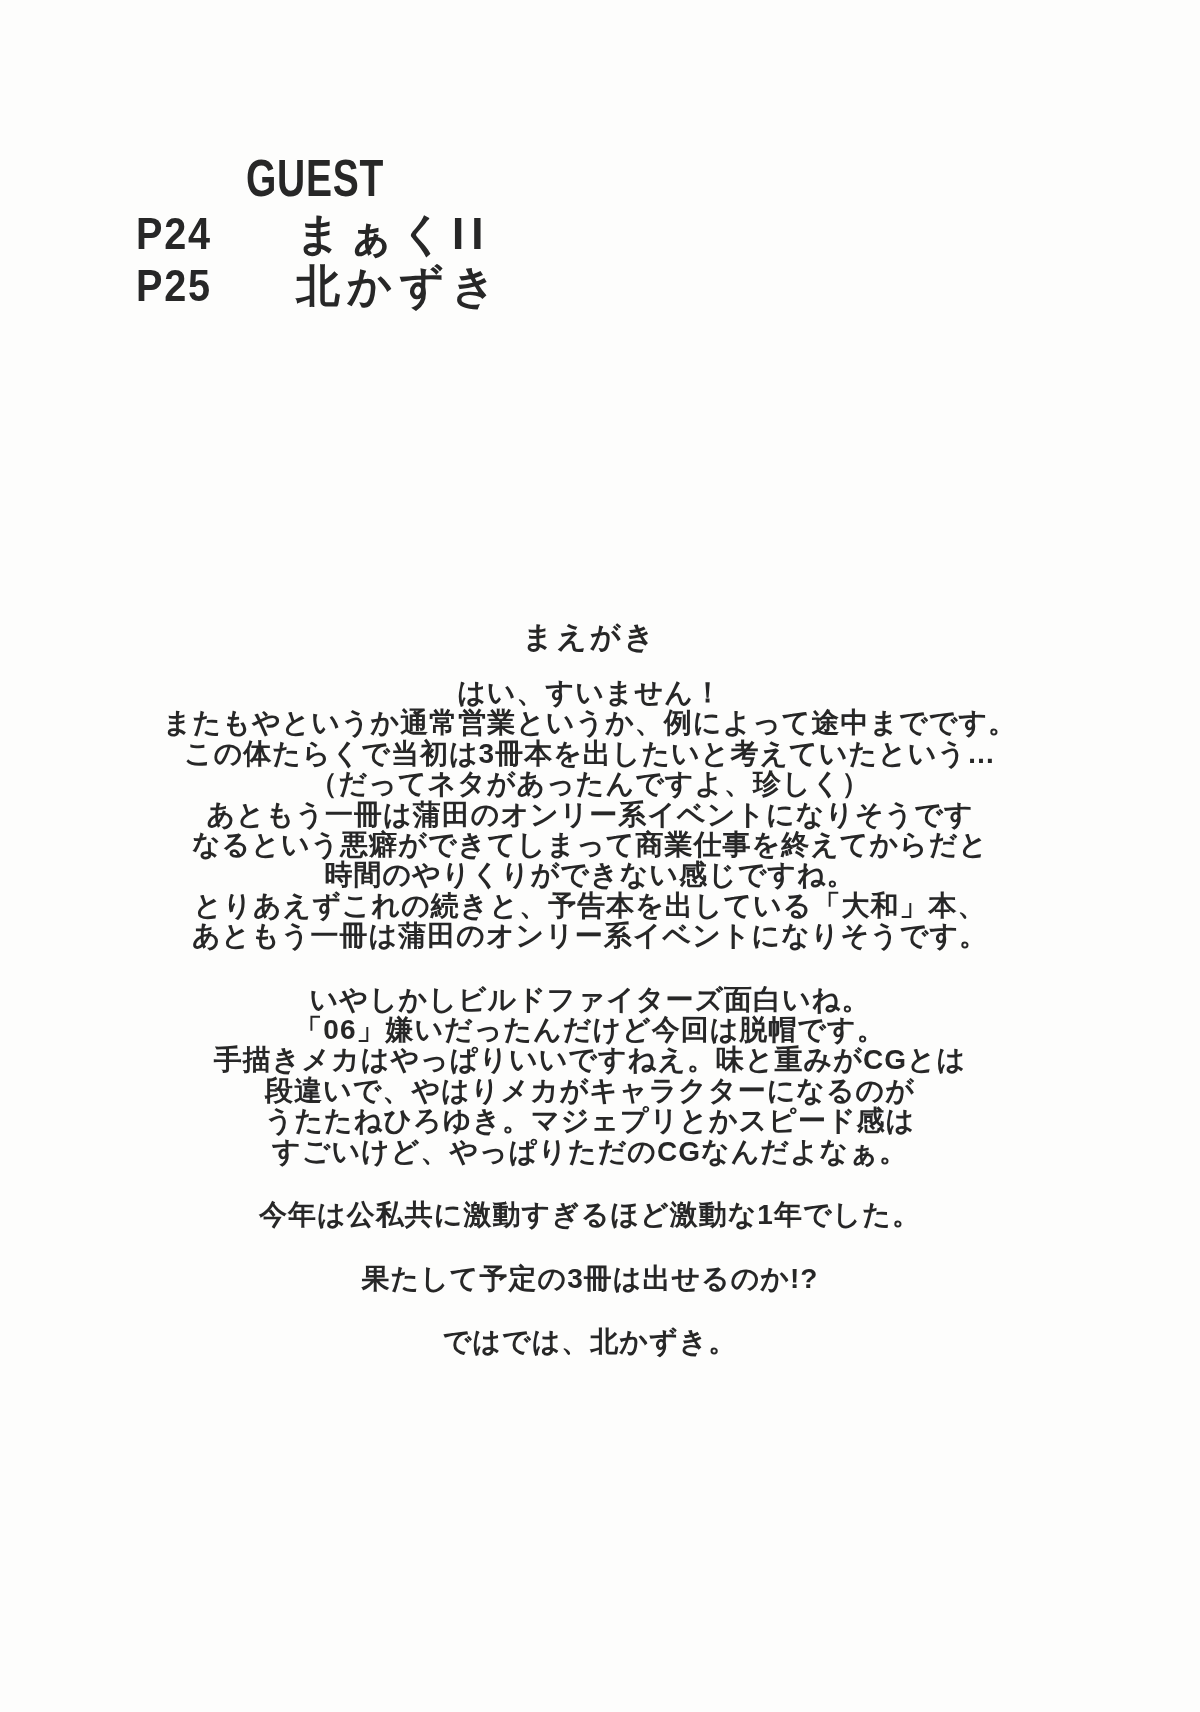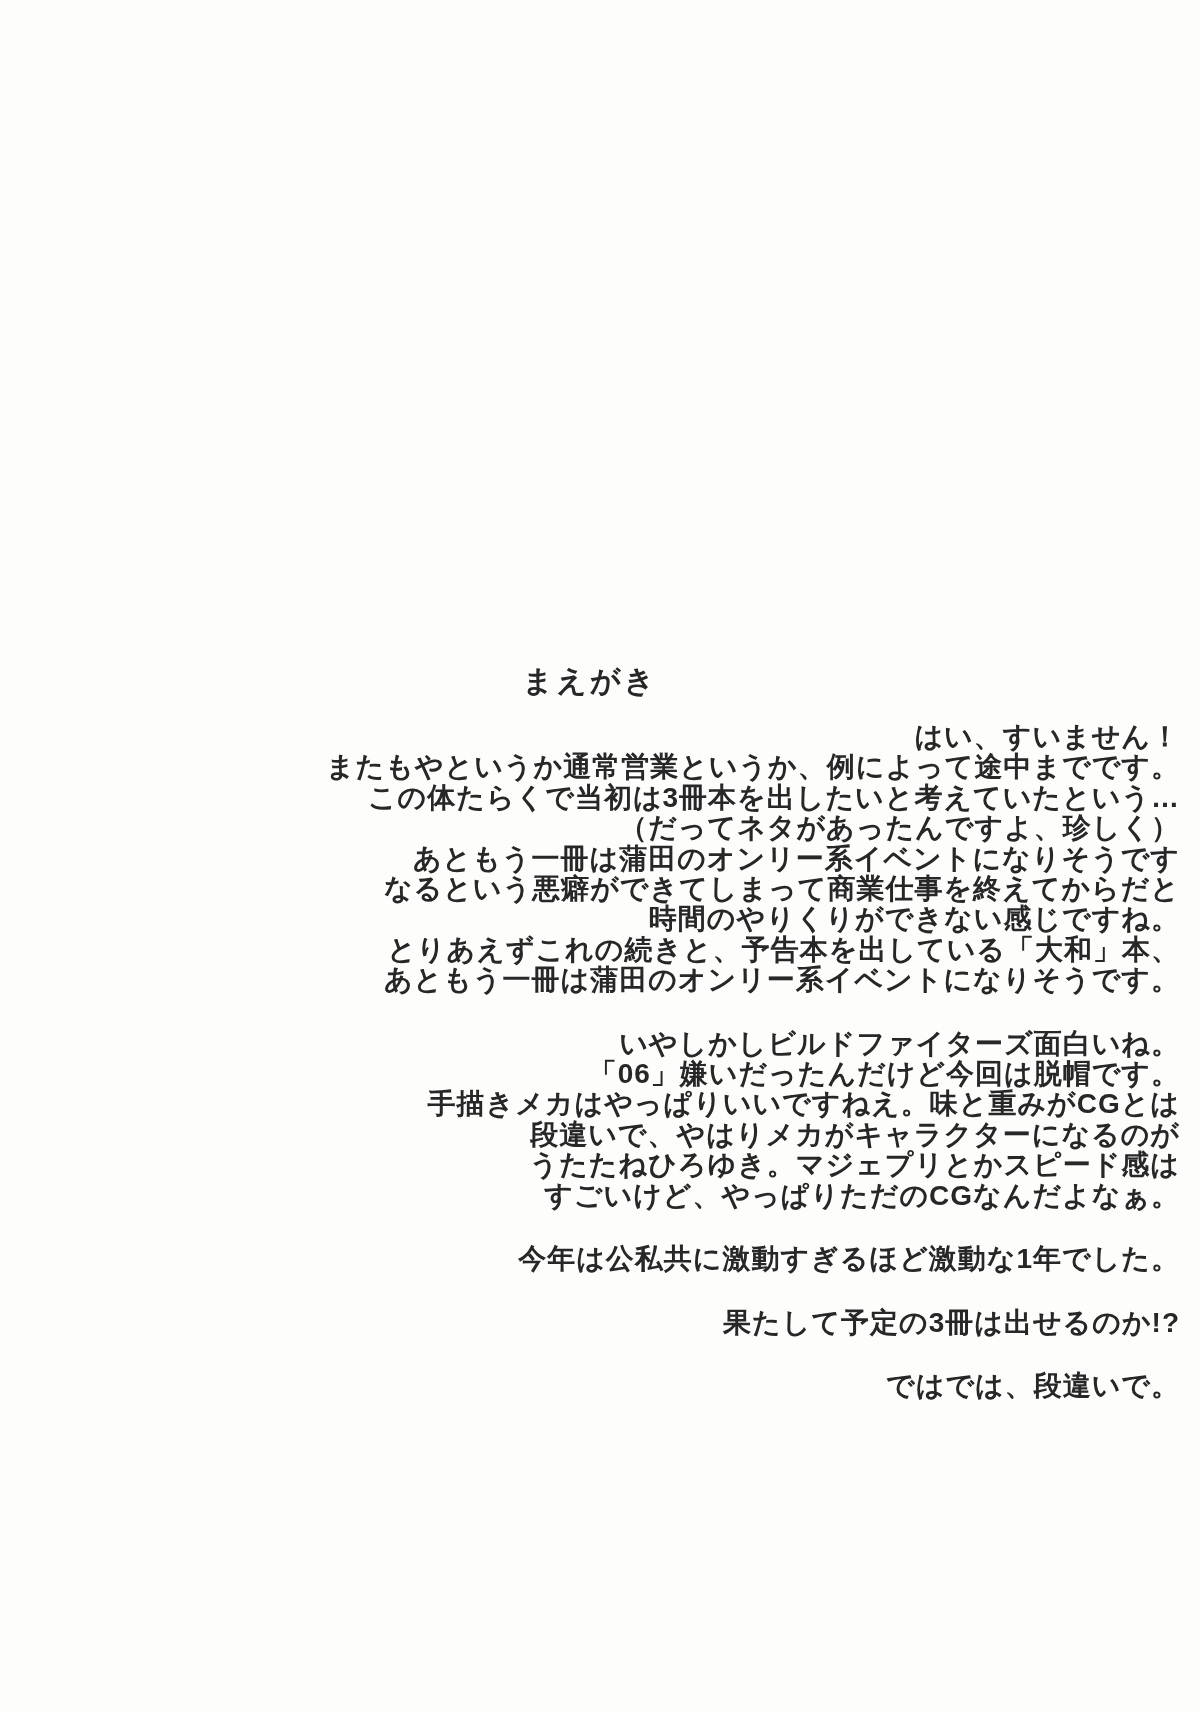--- a/index.html
+++ b/index.html
@@ -55,51 +55,60 @@
   }
 
   
   .preface{
     position:absolute;
     left:0;
     top:620px;
     width:1180px;
     text-align:center;
     font-weight:600;
-    margin-top:44px;
   }
   .preface-title{
     font-size:30px;
     line-height:34px;
     margin:0 0 24px 0;
     letter-spacing:3px;
   }
   .para{
     margin:0 0 33px 0;
-    text-align:right;
   }
   .para:last-of-type{margin-bottom:0;}
   .line{
     font-size:28px;
     line-height:30.4px;
     letter-spacing:1px;
     white-space:nowrap;
   }
   .signature{
     margin-top:84px;
     font-size:28px;
     line-height:32px;
     letter-spacing:5px;
   }
 </style>
 </head>
 <body>
 
 <div class="page">
 
+  <div class="guest-block">
+    <div class="guest-title">GUEST</div>
+    <div class="guest-row">
+      <span class="guest-page">P24</span>
+      <span class="guest-name">まぁくII</span>
+    </div>
+    <div class="guest-row">
+      <span class="guest-page">P25</span>
+      <span class="guest-name">北かずき</span>
+    </div>
+  </div>
 
   <div class="preface">
     <div class="preface-title">まえがき</div>
 
     <div class="para">
       <div class="line">はい、すいません！</div>
       <div class="line">またもやというか通常営業というか、例によって途中までです。</div>
       <div class="line">この体たらくで当初は3冊本を出したいと考えていたという…</div>
       <div class="line">（だってネタがあったんですよ、珍しく）</div>
       <div class="line">あともう一冊は蒲田のオンリー系イベントになりそうです</div>
@@ -120,18 +129,18 @@
 
     <div class="para">
       <div class="line">今年は公私共に激動すぎるほど激動な1年でした。</div>
     </div>
 
     <div class="para">
       <div class="line">果たして予定の3冊は出せるのか!?</div>
     </div>
 
     <div class="para">
-      <div class="line">ではでは、段違いで。</div>
+      <div class="line">ではでは、北かずき。</div>
     </div>
 
   </div>
 
 </div>
 
 </body></html>

